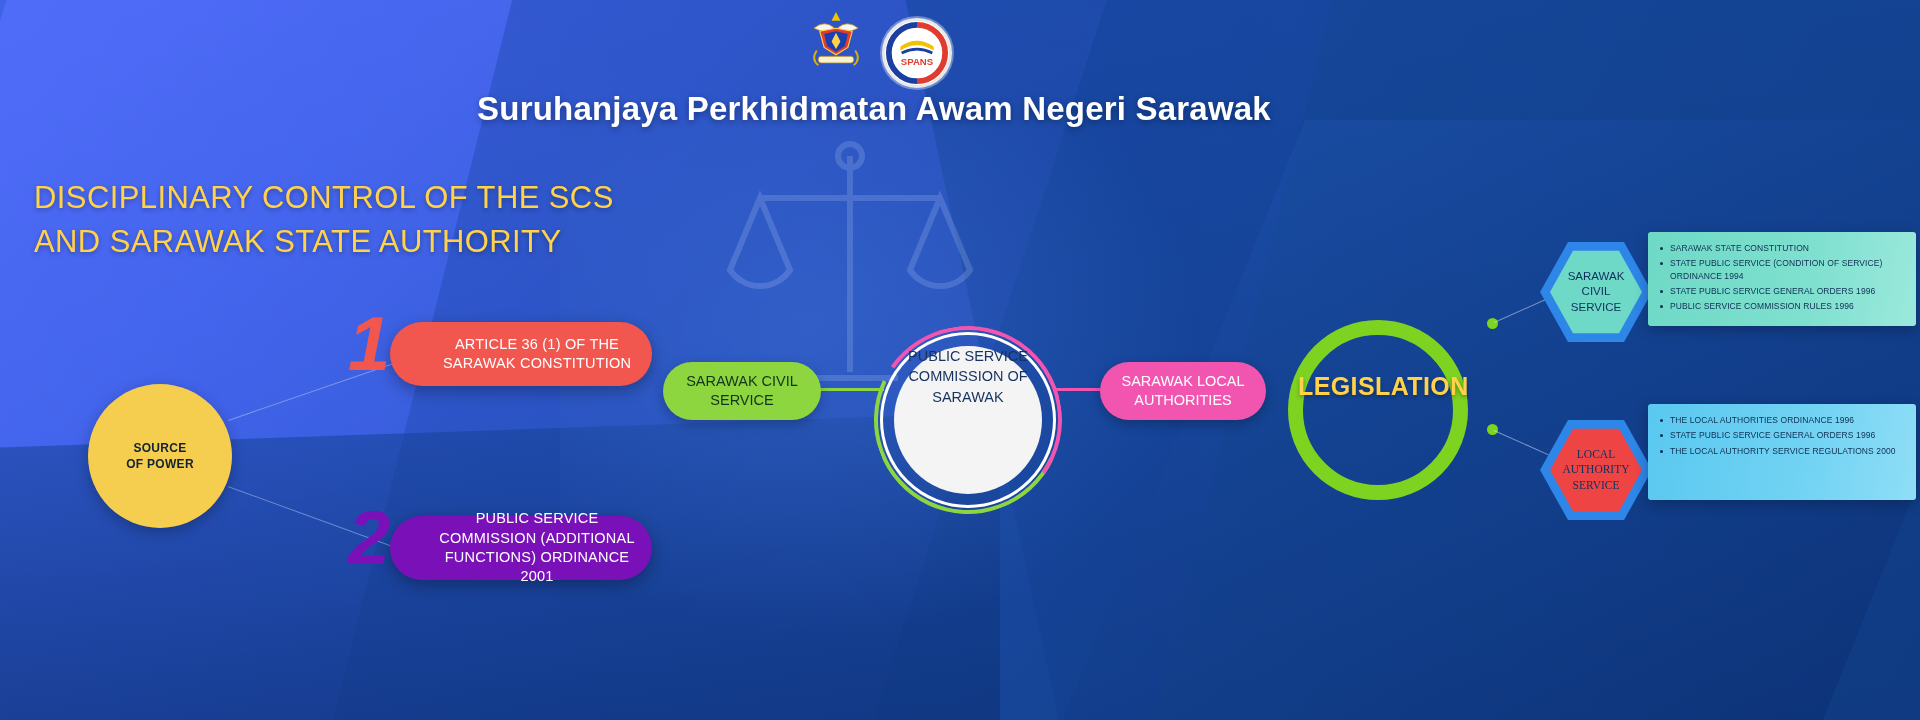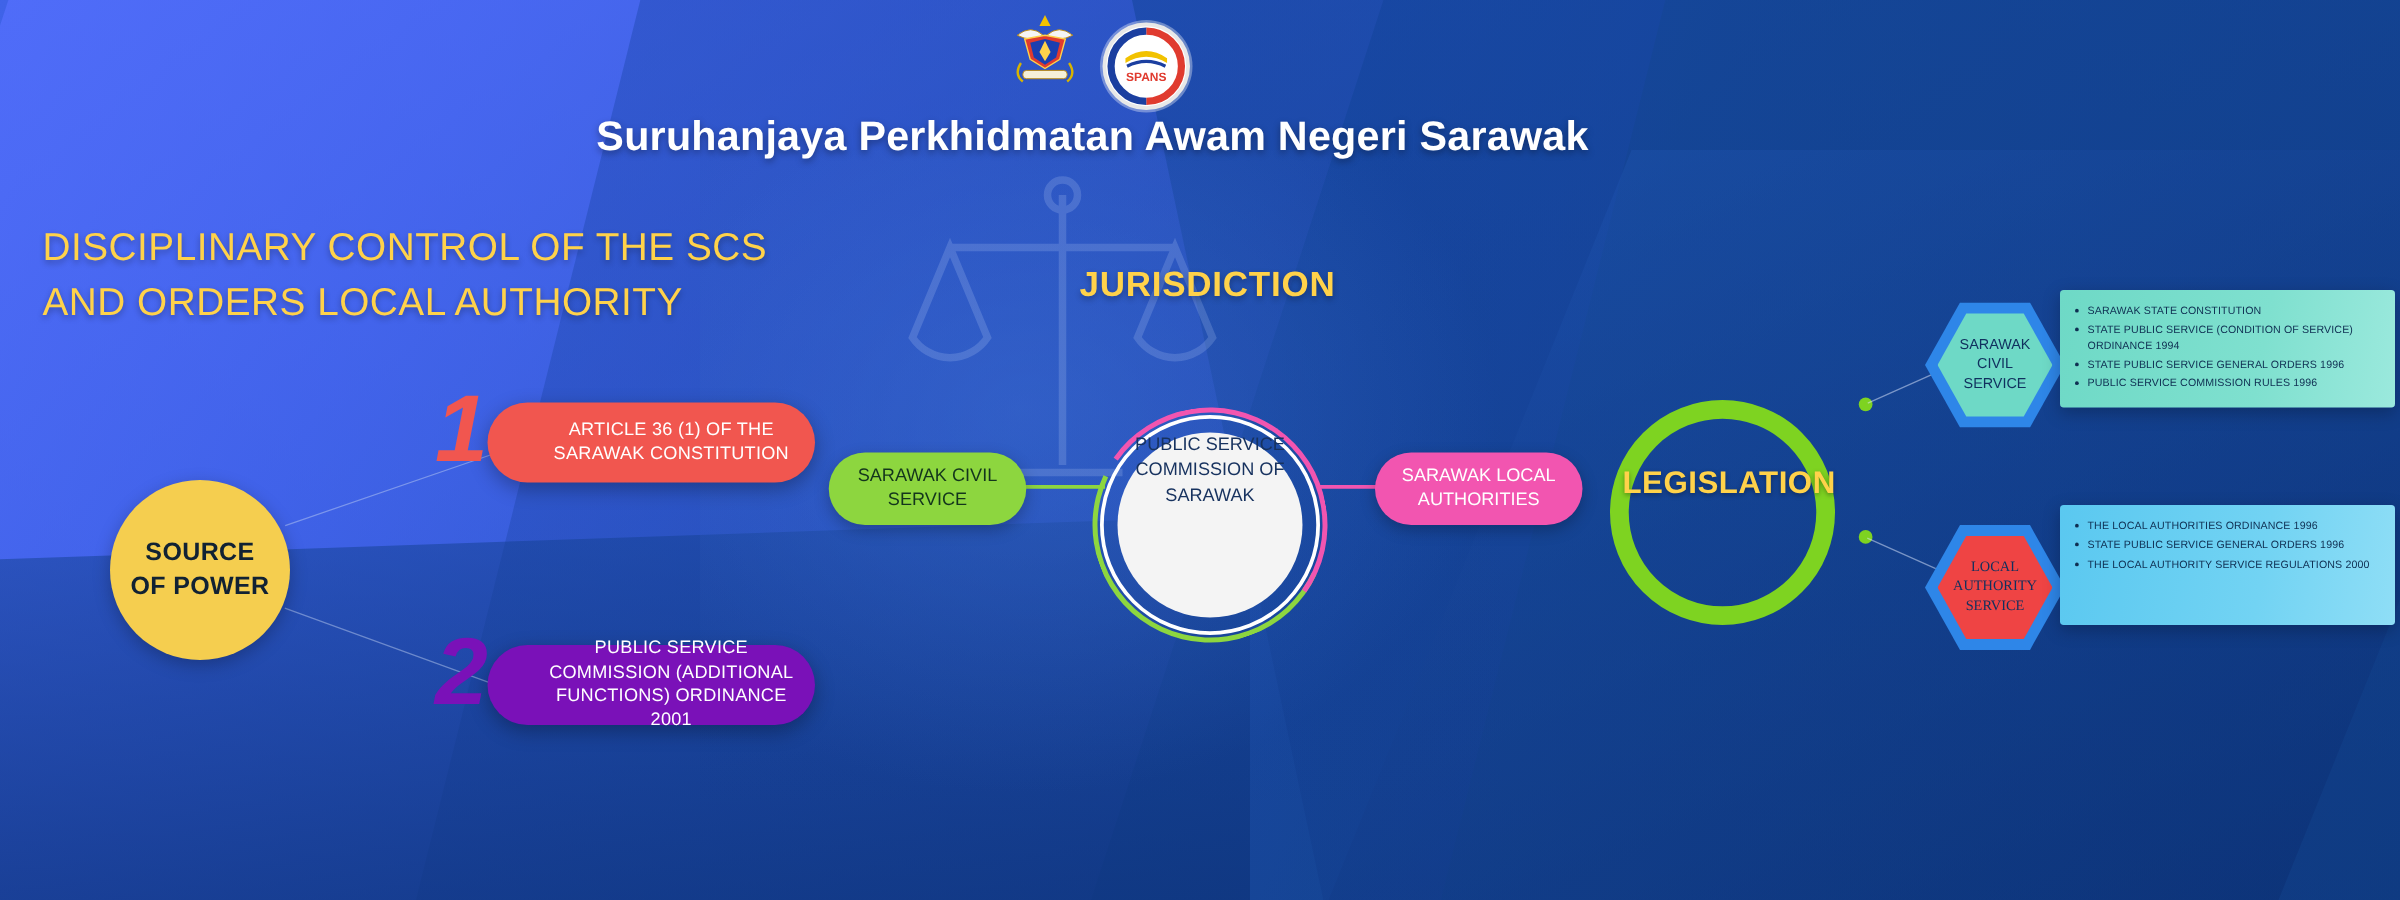--- a/index.html
+++ b/index.html
@@ -126,21 +126,21 @@
     left: 88px; top: 384px;
     width: 144px; height: 144px;
     border-radius: 50%;
     background: #F5CE4F;
     color: #123;
     display: flex;
     align-items: center;
     justify-content: center;
     text-align: center;
     font-weight: bold;
-    font-size: 20px;
+    font-size: 12px;
     line-height: 1.35;
     letter-spacing: 0.3px;
     box-shadow: 0 4px 14px rgba(0,0,0,0.25);
   }
 
   
   .pill {
     position: absolute;
     height: 64px;
     border-radius: 32px;
@@ -406,24 +406,23 @@
           <path d="M26 50 Q50 38 74 50" fill="none" stroke="#1b3fa0" stroke-width="4"></path>
           <text x="50" y="68" font-size="15" font-family="Liberation Sans, sans-serif" font-weight="bold" fill="#e03b2f" text-anchor="middle">SPANS</text>
         </svg>
       </div>
     </div>
     <div class="title">Suruhanjaya Perkhidmatan Awam Negeri Sarawak</div>
   </div>
 
   <div class="left-heading">
     <div>DISCIPLINARY CONTROL OF THE SCS</div>
-    <div>AND ORDERS LOCAL AUTHORITY</div>
-  </div>
-
-  <div class="jurisdiction">JURISDICTION</div>
+    <div>AND SARAWAK STATE AUTHORITY</div>
+  </div>
+
 
   <div class="conn" style="left:228px; top:420px; width:176px; transform:rotate(-19deg);"></div>
   <div class="conn" style="left:228px; top:486px; width:176px; transform:rotate(20deg);"></div>
 
   <div class="source-circle">
     <span style="white-space:pre-line;">SOURCE
 OF POWER</span>
   </div>
 
   <div class="pill" id="pill-1">

